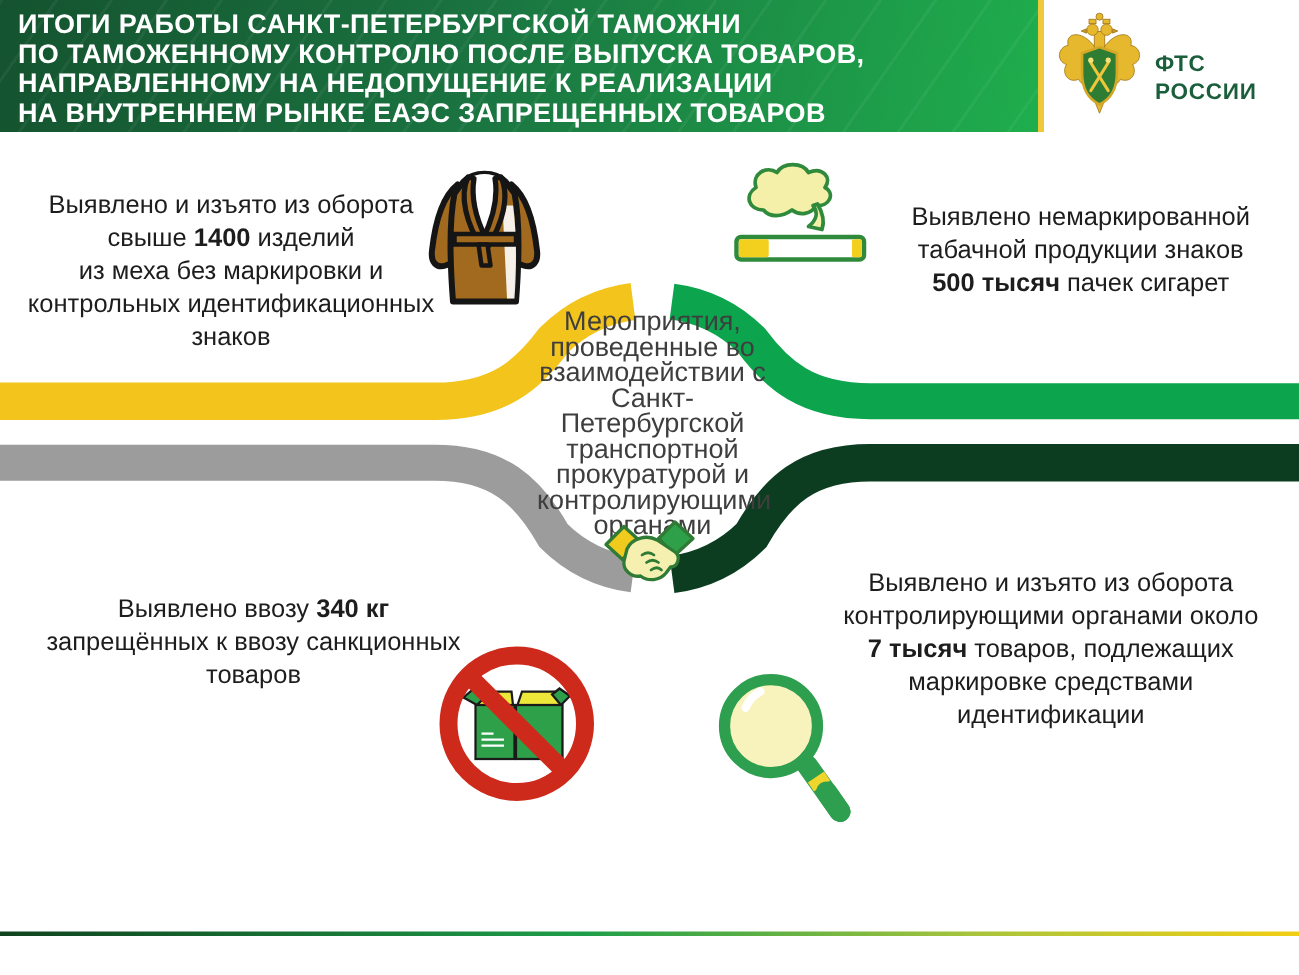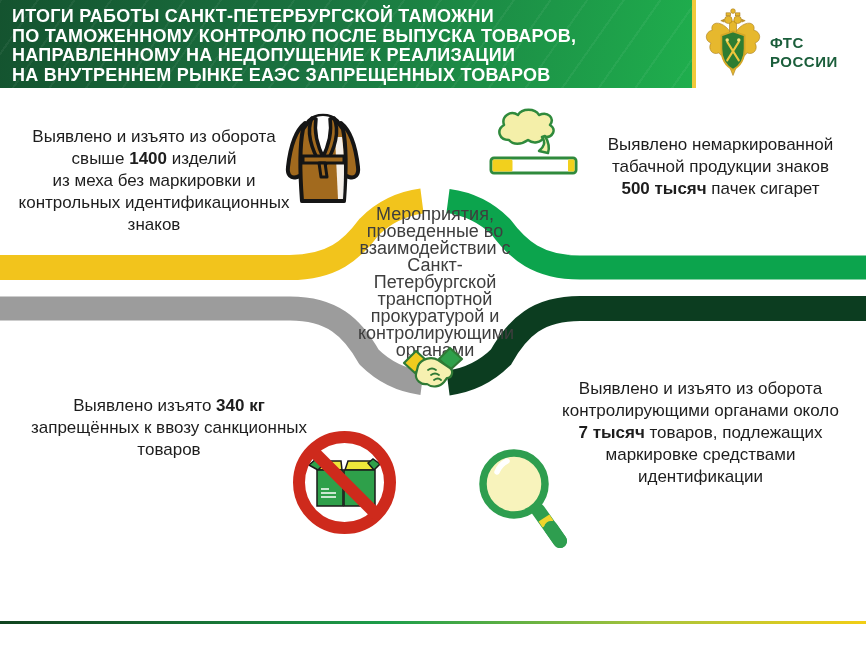--- a/index.html
+++ b/index.html
@@ -129,21 +129,21 @@
 
   <div class="stat stat-tobacco"><span>Выявлено немаркированной</span><br><span>табачной продукции знаков</span><br><span class="b">500 тысяч</span><span> пачек сигарет</span></div>
   <svg class="icon icon-cig" width="90" height="80" viewBox="0 0 90 80">
     <path d="M20 34 C10 34 7 24 15 19 C12 10 22 4 29 9 C33 2 46 2 50 9 C59 5 66 12 61 19 C68 23 64 32 55 31 C52 37 44 38 39 34 C32 39 24 39 20 34 Z" fill="#F4EFA9" stroke="#2F8A3C" stroke-width="2.5" stroke-linejoin="round"></path>
     <path d="M53 31 C57 36 55 41 50 45 L59 47 C61 41 59 35 56 30 Z" fill="#F4EFA9" stroke="#2F8A3C" stroke-width="2.5" stroke-linejoin="round"></path>
     <rect x="2" y="52" width="85" height="15" rx="3" fill="#ffffff" stroke="#2F8A3C" stroke-width="3"></rect>
     <rect x="3.5" y="53.5" width="20" height="12" rx="1.5" fill="#F2D01D"></rect>
     <rect x="79" y="53.5" width="6.5" height="12" rx="1" fill="#F2D01D"></rect>
   </svg>
 
-  <div class="stat stat-sanctioned"><span>Выявлено изъято </span><span class="b">340 кг</span><br><span>запрещённых к ввозу санкционных</span><br><span>товаров</span></div>
+  <div class="stat stat-sanctioned"><span>Выявлено ввозу </span><span class="b">340 кг</span><br><span>запрещённых к ввозу санкционных</span><br><span>товаров</span></div>
   <svg class="icon icon-ban" width="113" height="113" viewBox="0 0 113 113">
     <path d="M30 44 L36 35 L53 35 L54 44 Z" fill="#EDE73A" stroke="#1a1a1a" stroke-width="1.5"></path>
     <path d="M57 44 L60 35 L82 35 L86 44 Z" fill="#EDE73A" stroke="#1a1a1a" stroke-width="1.5"></path>
     <path d="M30 44 L21 39 L28 33 L36 38 Z" fill="#2EA04A" stroke="#1a1a1a" stroke-width="1.5"></path>
     <path d="M86 44 L92 38 L85 33 L80 37 Z" fill="#2EA04A" stroke="#1a1a1a" stroke-width="1.5"></path>
     <rect x="29" y="44" width="26" height="36" fill="#2EA04A" stroke="#1a1a1a" stroke-width="1.5"></rect>
     <rect x="56" y="44" width="31" height="36" fill="#2EA04A" stroke="#1a1a1a" stroke-width="1.5"></rect>
     <g stroke="#ffffff" stroke-width="1.5">
       <line x1="33" y1="63" x2="41" y2="63"></line>
       <line x1="33" y1="67" x2="48" y2="67"></line>

